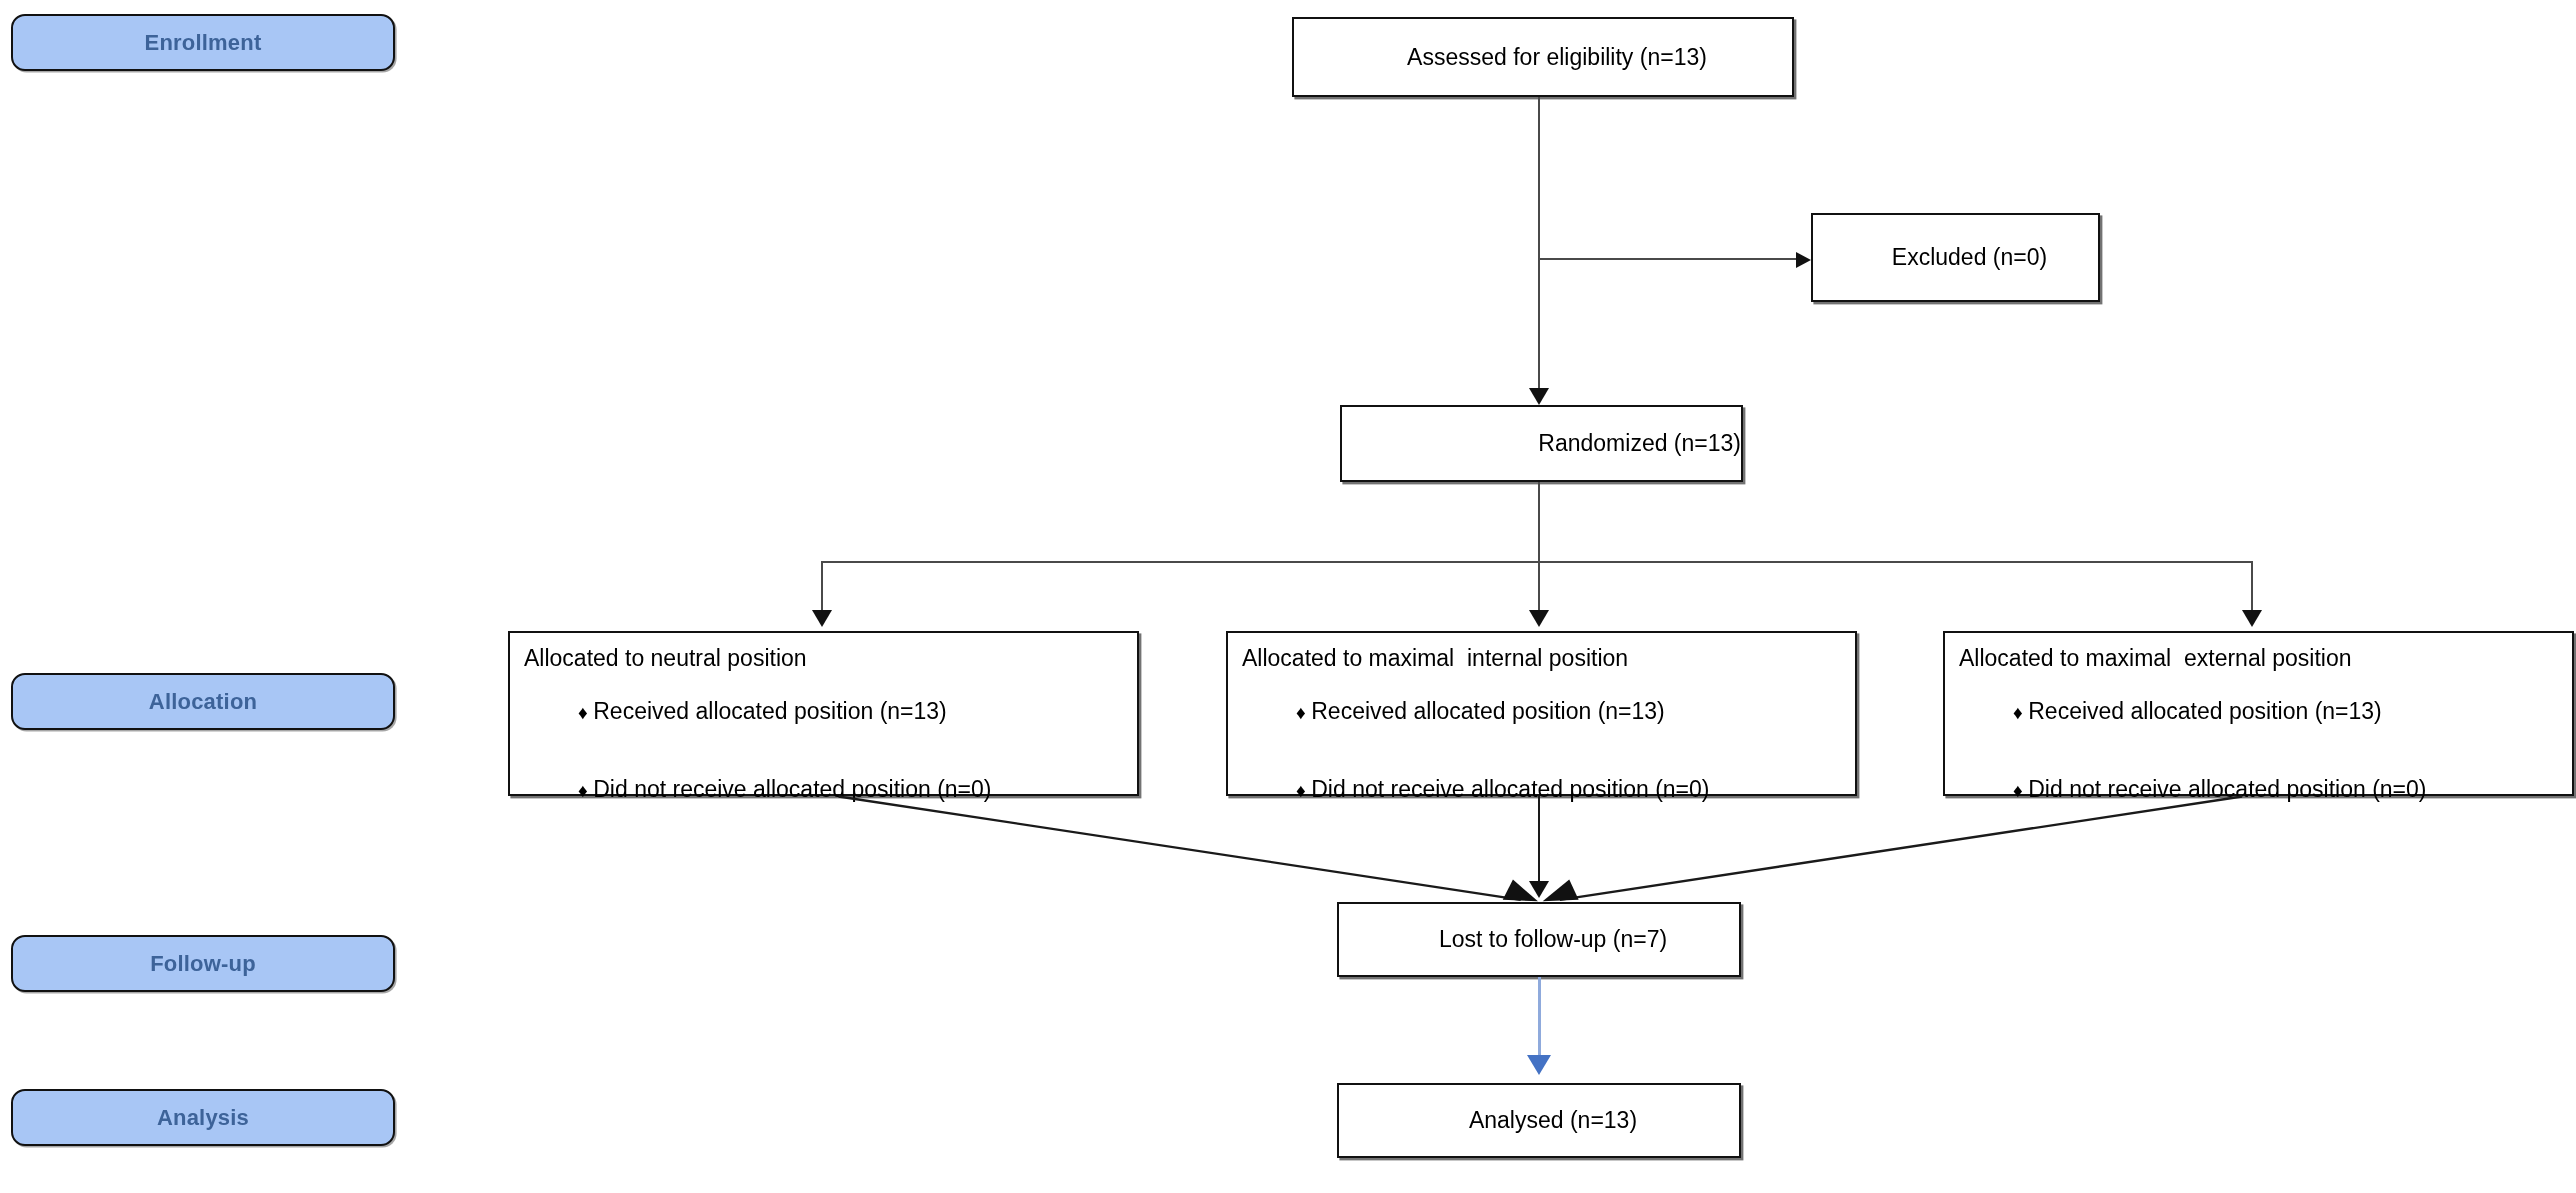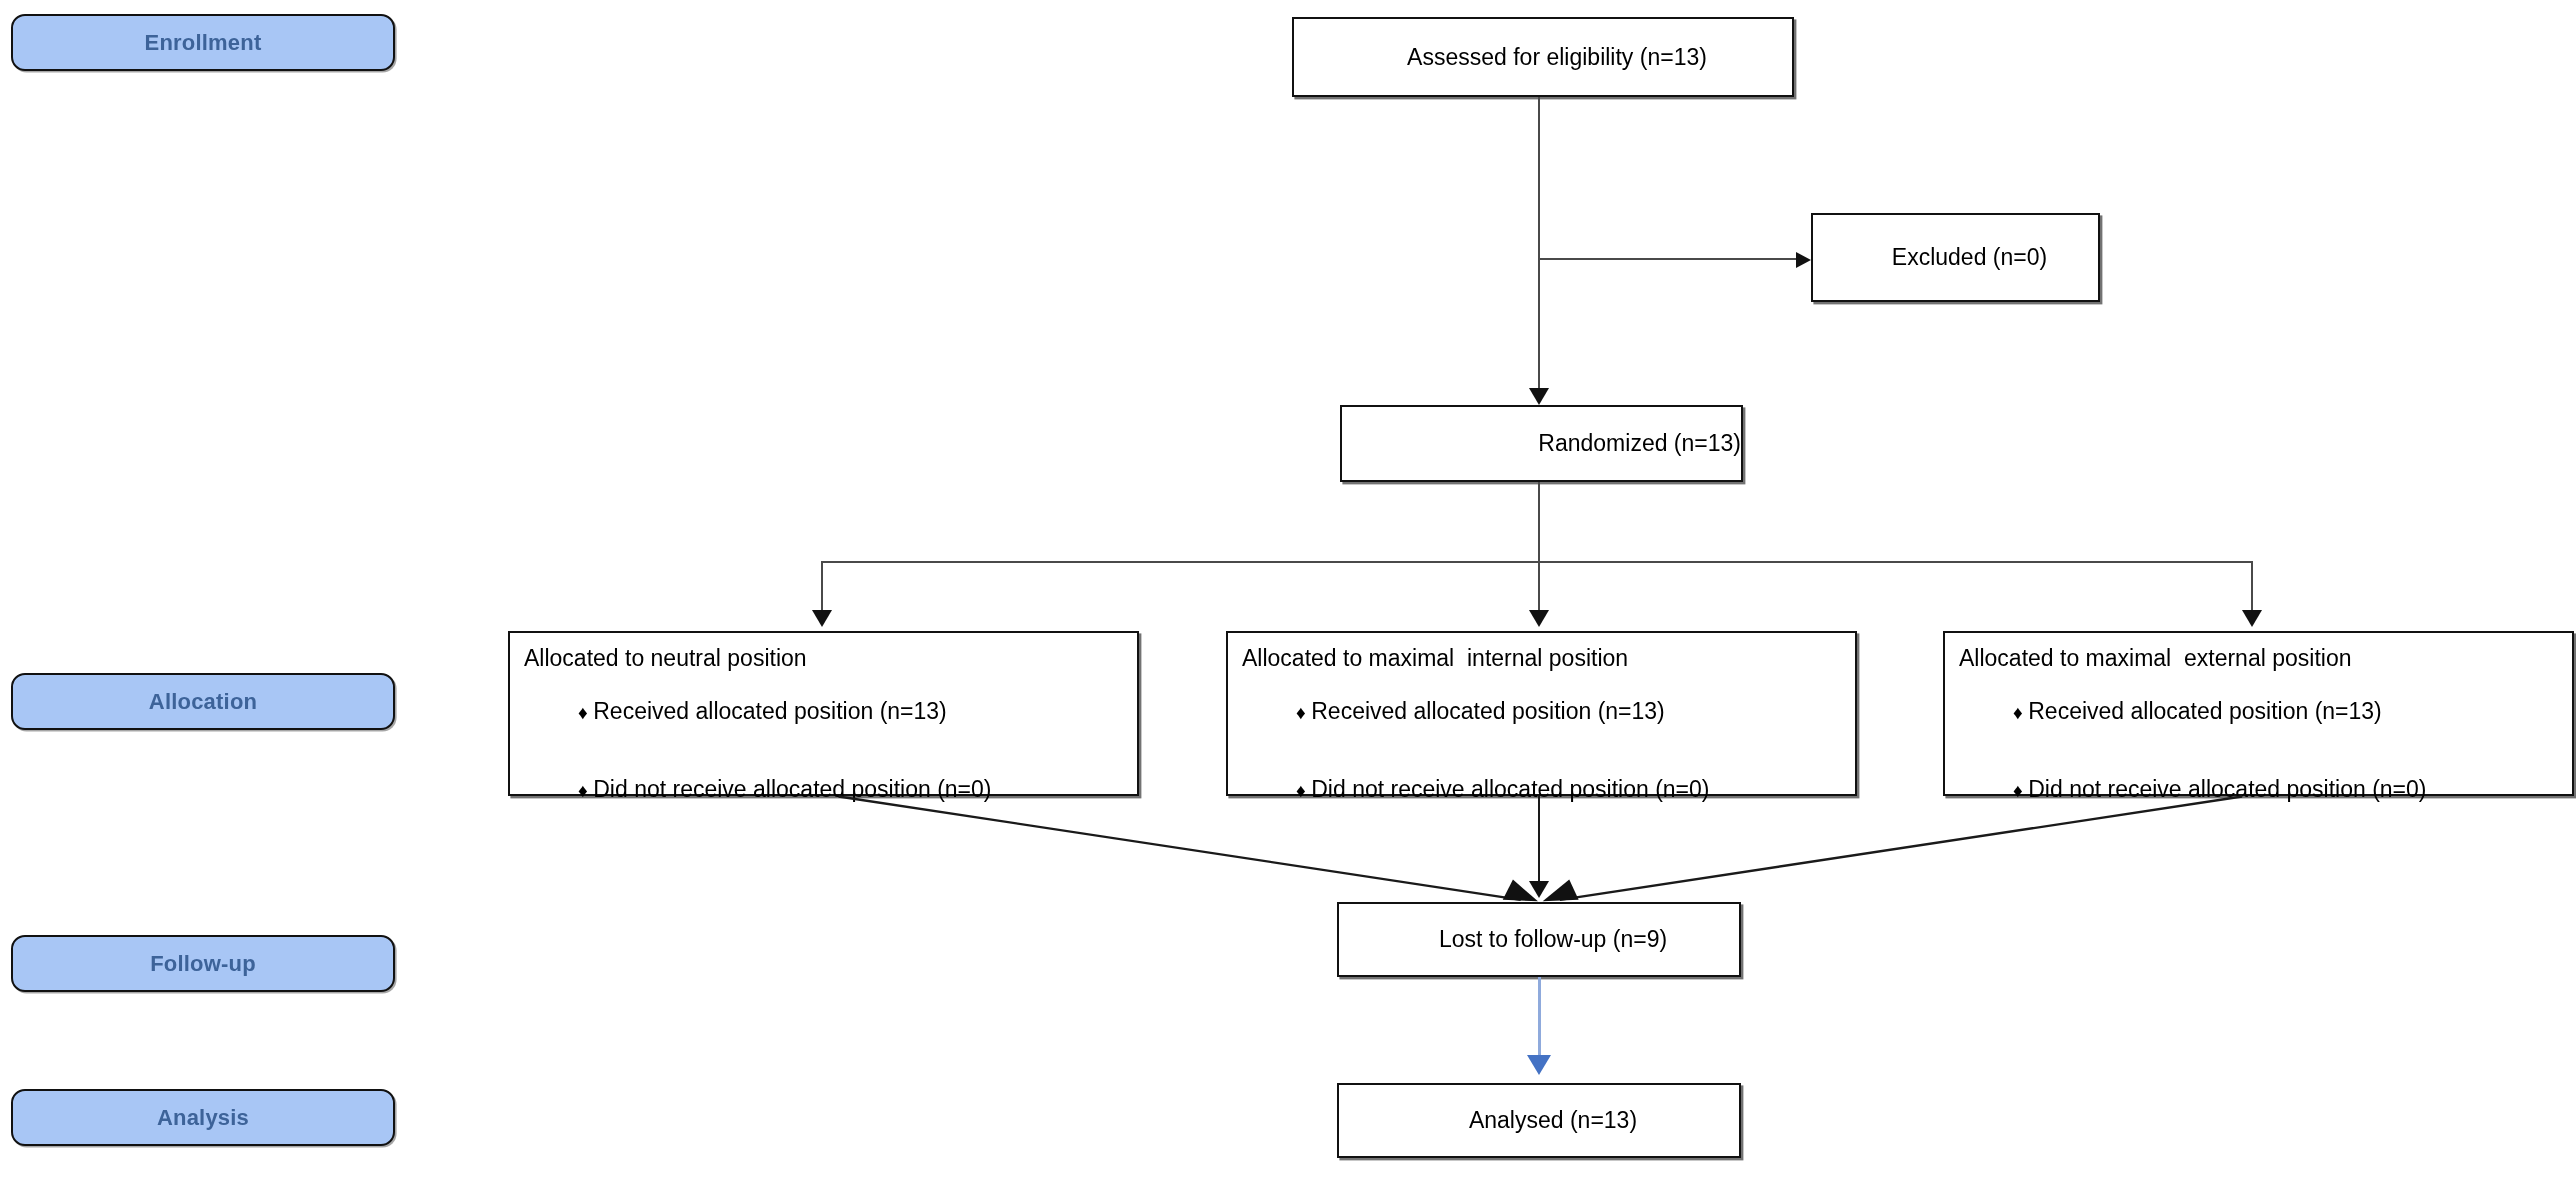--- a/index.html
+++ b/index.html
@@ -204,21 +204,21 @@
     <polygon points="1930,122 1962,150 1917,148" fill="#111111"></polygon>
 
     <line x1="2862" y1="16" x2="1990" y2="148" stroke="#1a1a1a" stroke-width="3"></line>
     <polygon points="2002,122 1968,150 2014,148" fill="#111111"></polygon>
   </svg>
 
   <div class="vline dark" style="left:1538px; top:796px; width:2.4px; height:91px;"></div>
   <div class="arrowhead-down" style="left:1529px; top:881px;"></div>
 
   <div class="flow-box center" style="left:1337px; top:902px; width:404px; height:75px;">
-    <span>Lost to follow-up (n=9)</span>
+    <span>Lost to follow-up (n=7)</span>
   </div>
 
   <div class="vline blue" style="left:1538px; top:977px; width:3.1px; height:86px;"></div>
   <div class="arrowhead-down blue" style="left:1527px; top:1055px;"></div>
 
   <div class="flow-box center" style="left:1337px; top:1083px; width:404px; height:75px;">
     <span>Analysed (n=13)</span>
   </div>
 
 </div>

